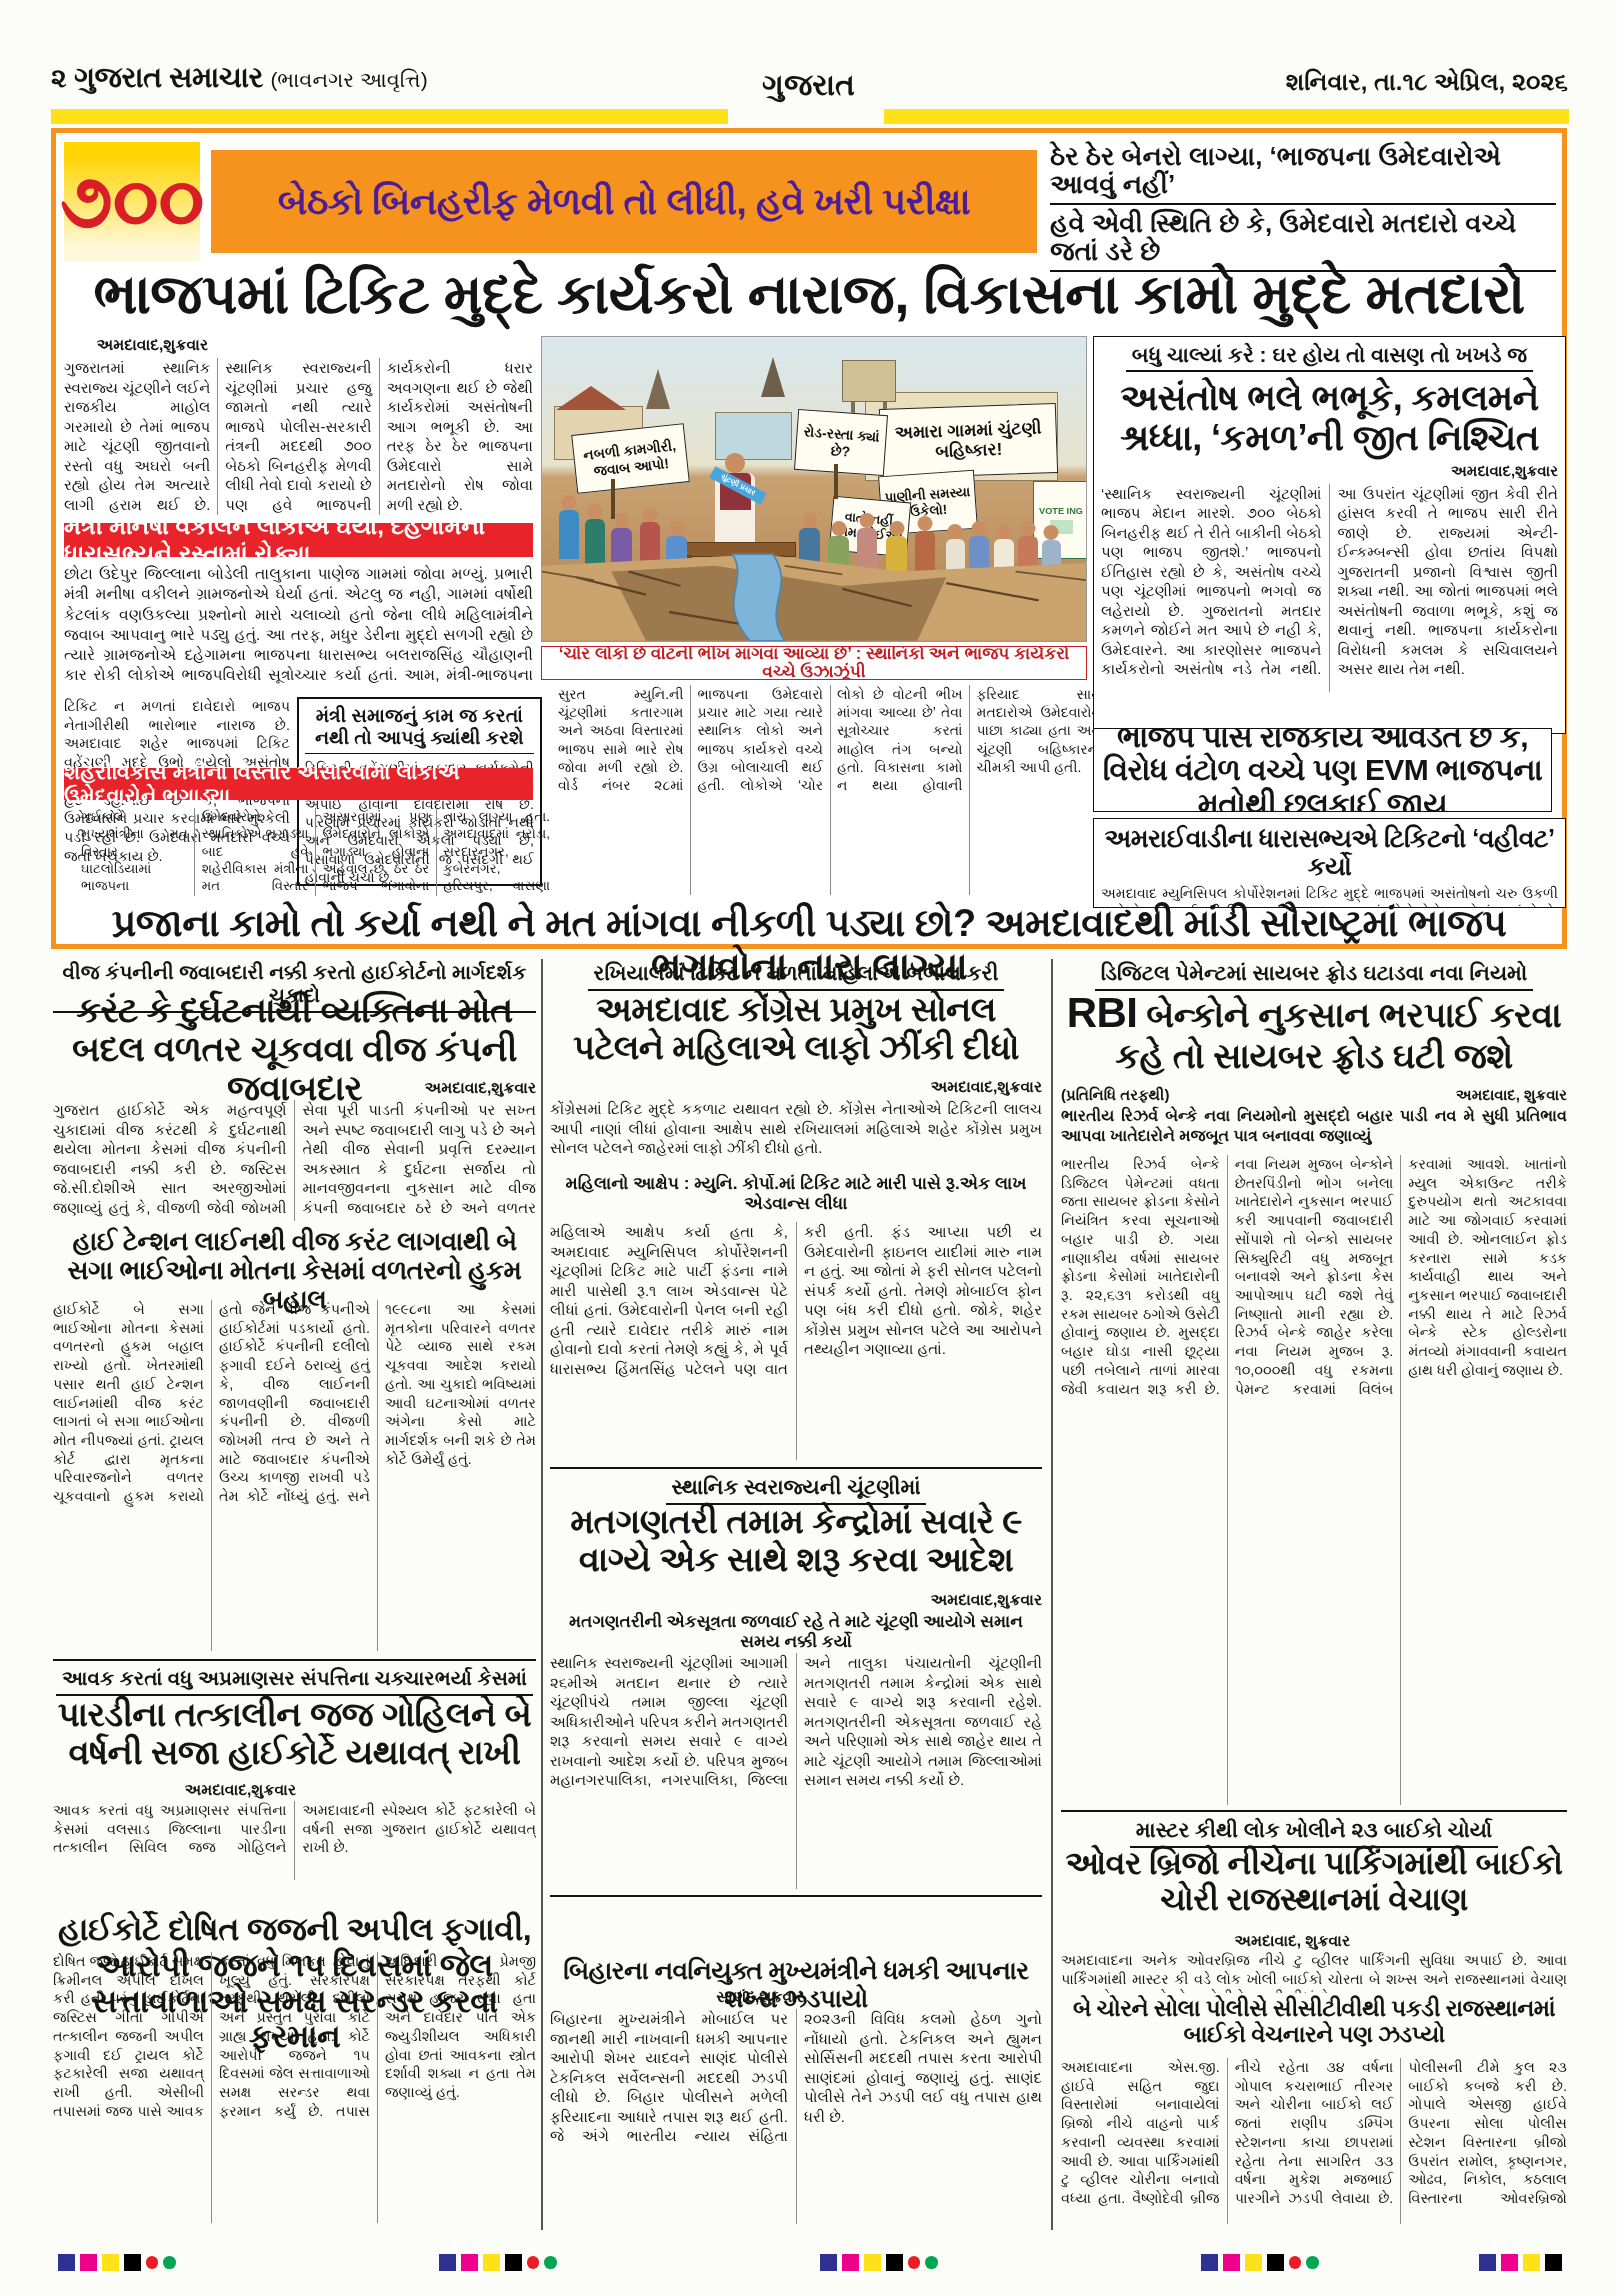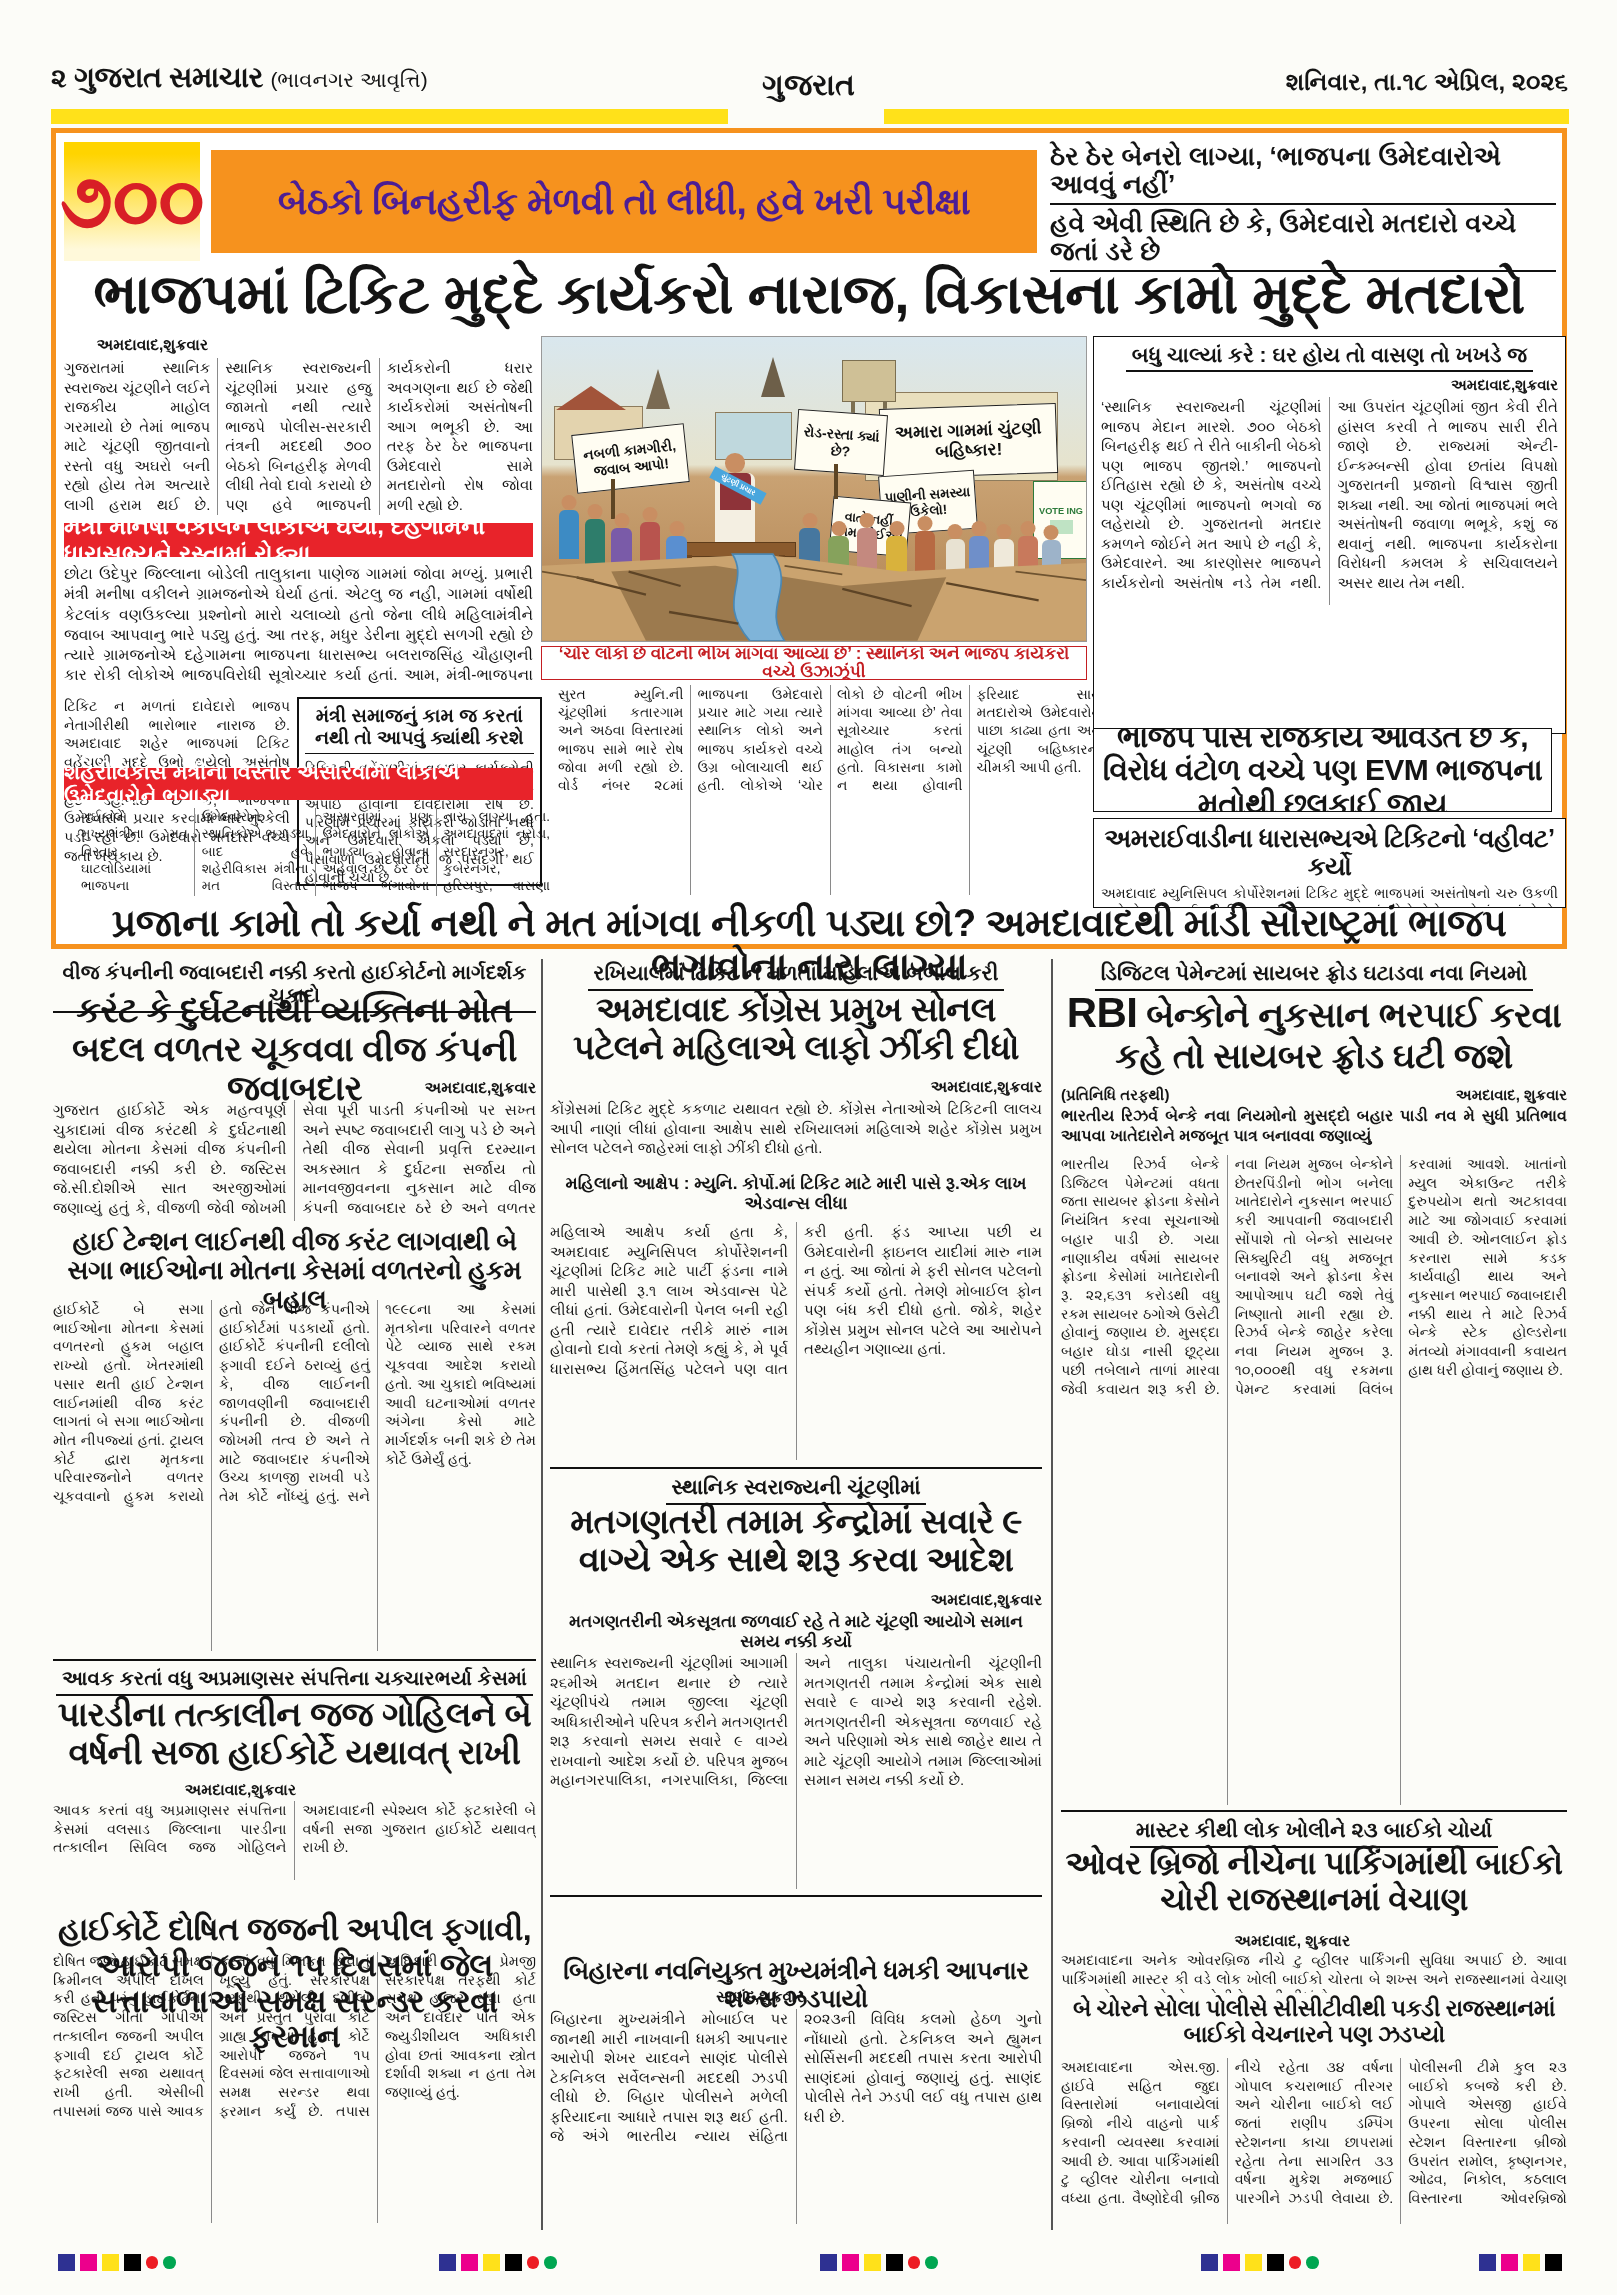--- a/index.html
+++ b/index.html
@@ -146,20 +146,21 @@
         <path d="M60,80 L180,110 M220,140 L340,160 M520,100 L640,130 M700,90 L860,120 M150,70 L240,95" stroke="#5d4426" stroke-width="4" fill="none"></path>
         <path d="M0,70 L90,85 M420,60 L520,75 M820,70 L942,85" stroke="#6e5330" stroke-width="3" fill="none"></path>
       </svg>
     </div>
 
     <div class="abs ctr ovh" style="left:485px;top:513px;width:544px;height:32px;border:1.7px solid #c41e22;color:#c41e22;font-weight:bold;font-size:17px;display:flex;align-items:center;justify-content:center;line-height:1.05;">‘ચોર લોકો છે વોટની ભીખ માંગવા આવ્યા છે’ : સ્થાનિકો અને ભાજપ કાર્યકરો વચ્ચે ઉઝાઝૂંપી</div>
     <div class="abs body jus c4 ovh" style="left:485px;top:552px;width:544px;height:210px;font-size:14px;">સુરત મ્યુનિ.ની ચૂંટણીમાં કતારગામ અને અઠવા વિસ્તારમાં ભાજપ સામે ભારે રોષ જોવા મળી રહ્યો છે. વોર્ડ નંબર ૨૮માં ભાજપના ઉમેદવારો પ્રચાર માટે ગયા ત્યારે સ્થાનિક લોકો અને ભાજપ કાર્યકરો વચ્ચે ઉગ્ર બોલાચાલી થઈ હતી. લોકોએ ‘ચોર લોકો છે વોટની ભીખ માંગવા આવ્યા છે’ તેવા સૂત્રોચ્ચાર કરતાં માહોલ તંગ બન્યો હતો. વિકાસના કામો ન થયા હોવાની ફરિયાદ સાથે મતદારોએ ઉમેદવારોને પાછા કાઢ્યા હતા અને ચૂંટણી બહિષ્કારની ચીમકી આપી હતી.</div>
 
     <div class="abs boxed ovh" style="left:1037px;top:203px;width:457px;height:384px;padding:5.8px 7px;">
       <div class="kicker" style="font-size:21px;"><span>બધુ ચાલ્યાં કરે : ઘર હોય તો વાસણ તો ખખડે જ</span></div>
+      <div class="hl ctr" style="font-size:36px;margin-top:5.8px;">અસંતોષ ભલે ભભૂકે, કમલમને શ્રધ્ધા, ‘કમળ’ની જીત નિશ્ચિત</div>
       <div class="rgt dateline" style="font-size:15px;margin:3.5px 0;">અમદાવાદ,શુક્રવાર</div>
       <div class="body jus c2 ovh" style="font-size:15px;height:208px;">
         <span>‘સ્થાનિક સ્વરાજ્યની ચૂંટણીમાં ભાજપ મેદાન મારશે. ૭૦૦ બેઠકો બિનહરીફ થઈ તે રીતે બાકીની બેઠકો પણ ભાજપ જીતશે.’ ભાજપનો ઈતિહાસ રહ્યો છે કે, અસંતોષ વચ્ચે પણ ચૂંટણીમાં ભાજપનો ભગવો જ લહેરાયો છે. ગુજરાતનો મતદાર કમળને જોઈને મત આપે છે નહી કે, ઉમેદવારને. આ કારણોસર ભાજપને કાર્યકરોનો અસંતોષ નડે તેમ નથી. આ ઉપરાંત ચૂંટણીમાં જીત કેવી રીતે હાંસલ</span> <span>કરવી તે ભાજપ સારી રીતે જાણે છે. રાજ્યમાં એન્ટી-ઈન્કમ્બન્સી હોવા છતાંય વિપક્ષો ગુજરાતની પ્રજાનો વિશ્વાસ જીતી શક્યા નથી. આ જોતાં ભાજપમાં ભલે અસંતોષની જવાળા ભભૂકે, કશું જ થવાનું નથી. ભાજપના કાર્યકરોના વિરોધની કમલમ કે સચિવાલયને અસર થાય તેમ નથી.</span>
       </div>
     </div>
     <div class="abs boxed ctr ovh" style="left:1037px;top:595px;width:457px;height:82px;display:flex;align-items:center;justify-content:center;">
       <span class="hl" style="font-size:30px;">ભાજપ પાસે રાજકીય આવડત છે કે, વિરોધ વંટોળ વચ્ચે પણ EVM ભાજપના મતોથી છલકાઈ જાય</span>
     </div>
     <div class="abs boxed ovh" style="left:1037px;top:685px;width:457px;height:79px;padding:4.6px 7px;">
       <div class="hl ctr" style="font-size:25.4px;text-align:center;">અમરાઈવાડીના ધારાસભ્યએ ટિકિટનો ‘વહીવટ’ કર્યો</div>

